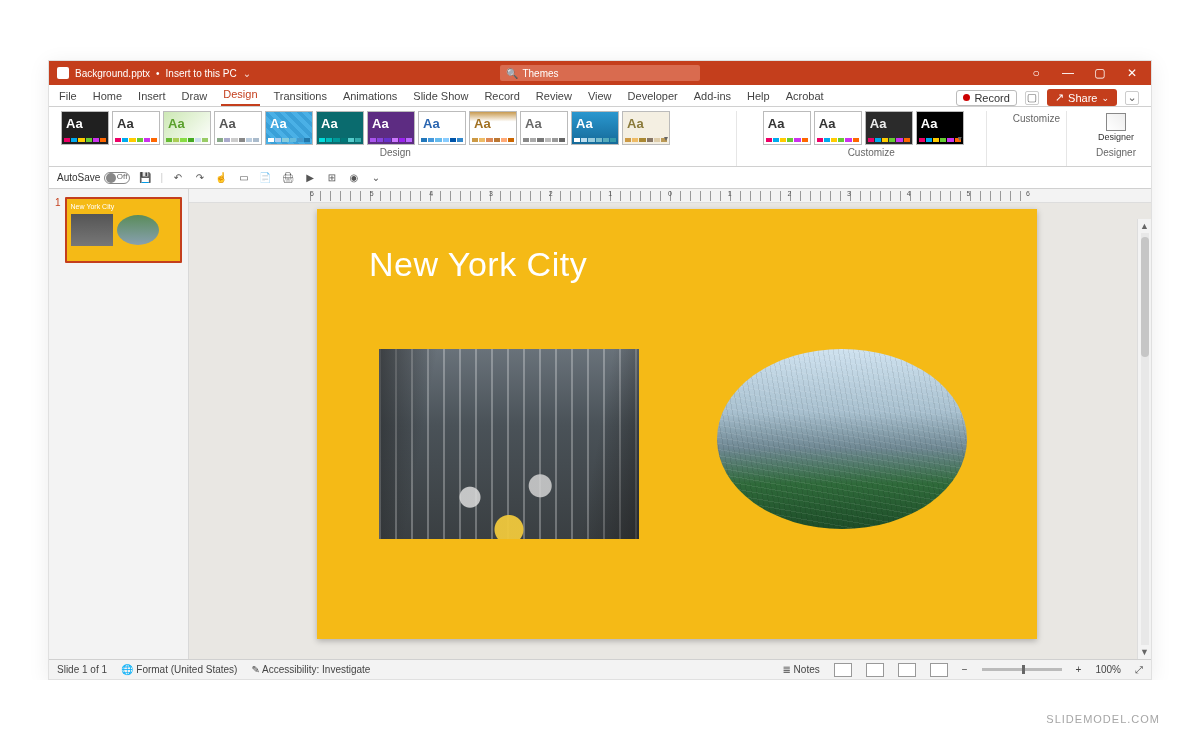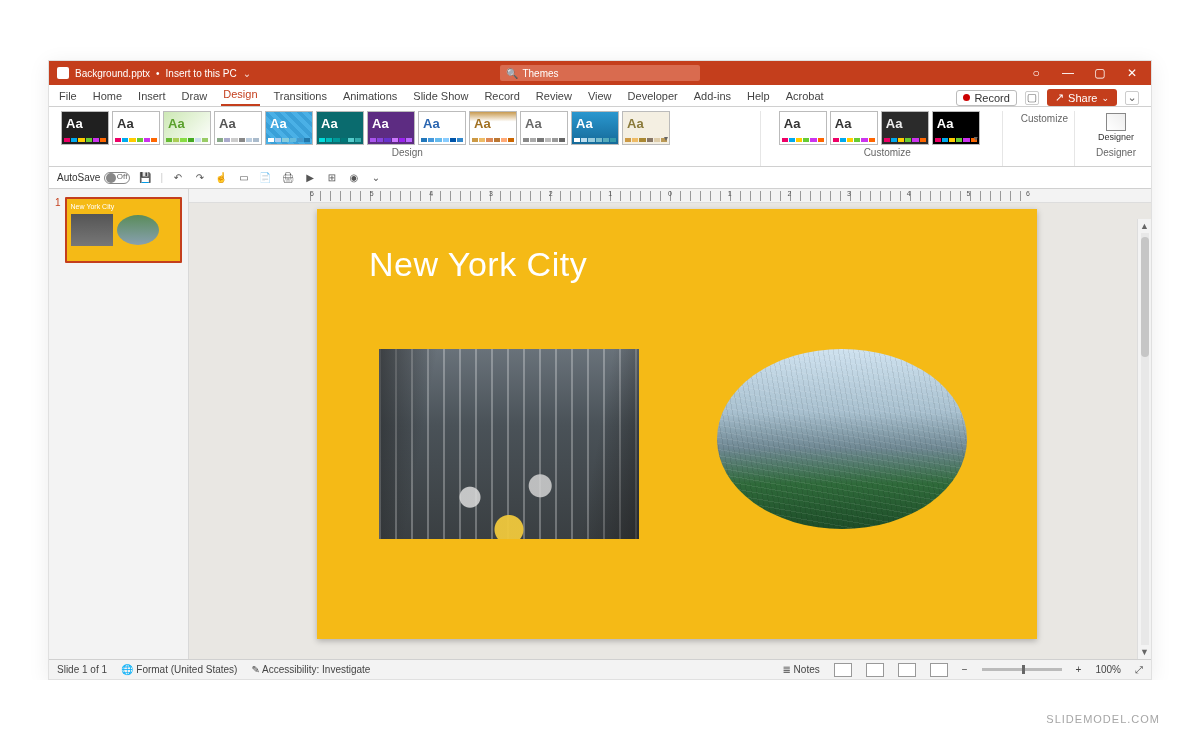--- a/index.html
+++ b/index.html
@@ -26,21 +26,21 @@
   .menubar .tab { font-size:11px; color:#444; padding:2px 2px 4px 2px; cursor:pointer; }
   .menubar .tab.active { color:#C43E1C; border-bottom:2px solid #C43E1C; font-weight:400;text-align:right;}
   .menubar .spacer { flex:1; }
   .menubar .rightctl { display:flex; align-items:center; gap:8px; padding-right:4px; font-size:11px; color:#333;}
   .recordbtn { display:flex; align-items:center; gap:4px; border:1px solid #bbb; border-radius:3px; padding:1px 6px; cursor:pointer;}
   .recordbtn .dot{ width:7px; height:7px; border-radius:50%; background:#C00;}
   .sharebtn { background:#C43E1C; color:#fff; padding:2px 8px; border-radius:3px; display:flex; align-items:center; gap:4px; cursor:pointer;}
   .menubar .chev{ color:#666; border:1px solid #ccc; border-radius:2px; width:14px; height:14px; display:flex; align-items:center; justify-content:center;}
 
   
-  .ribbon { background:#fff; height:60px; display:flex; border-bottom:1px solid #d0d0d0; padding:4px 6px 0 6px; gap:12px;}
+  .ribbon { background:#fff; height:60px; display:flex; border-bottom:1px solid #d0d0d0; padding:4px 6px 0 6px; gap:20px;}
   .ribbon-group { display:flex; flex-direction:column; align-items:center; padding:0 6px; border-right:1px solid #e6e6e6;}
   .ribbon-group .items{ display:flex; gap:3px; }
   .ribbon-group .label{ font-size:10px; color:#666; margin-top:2px;}
   .theme-tile{ width:48px; height:34px; border:1px solid #bbb; background:#fff; display:flex; flex-direction:column; justify-content:flex-end; cursor:pointer; position:relative; padding:2px;}
   .theme-tile .aa{ position:absolute; top:4px; left:4px; font-size:13px; font-weight:600;}
   .theme-tile .bar{ height:4px; display:flex; gap:1px; margin-top:auto;}
   .theme-tile .bar span{ flex:1; }
   .theme-tile .arrow{ position:absolute; right:1px; bottom:1px; font-size:8px; color:#666;}
   .vbutton{ display:flex; flex-direction:column; align-items:center; justify-content:center; width:46px; gap:2px; cursor:pointer; padding:2px; border-radius:2px;}
   .vbutton .icn{ width:20px; height:18px; border:1px solid #888; background:#fafafa;}

